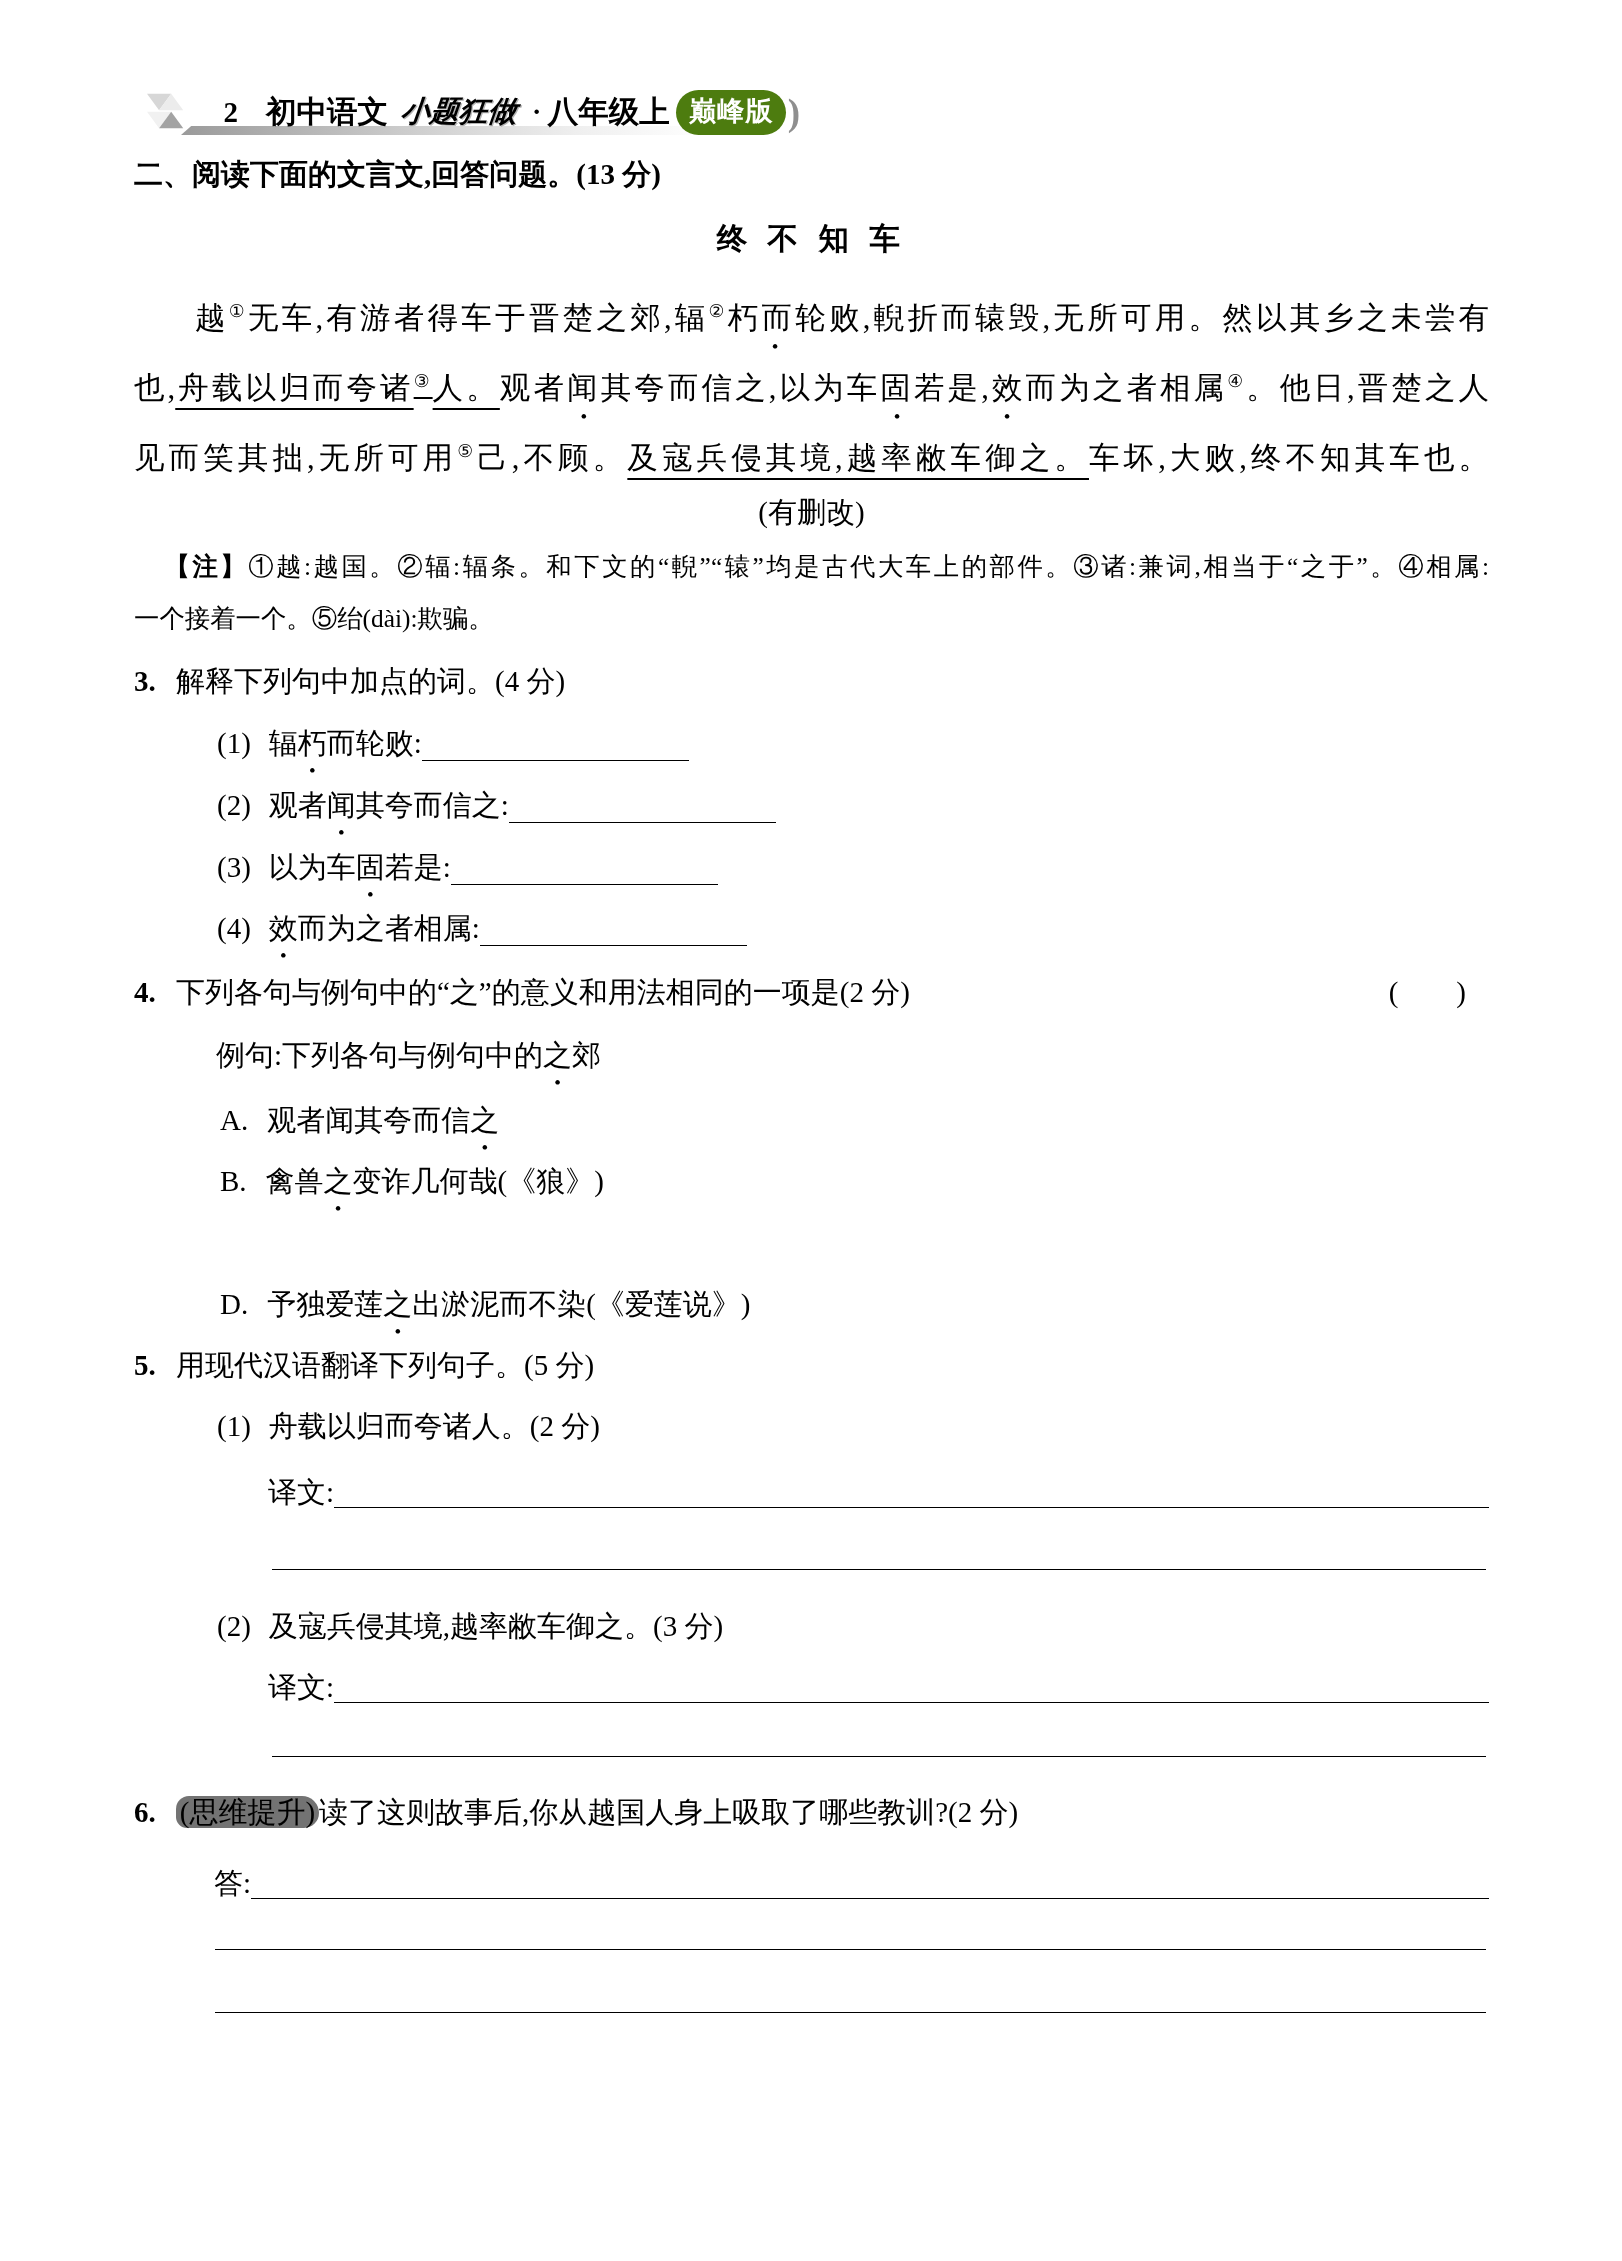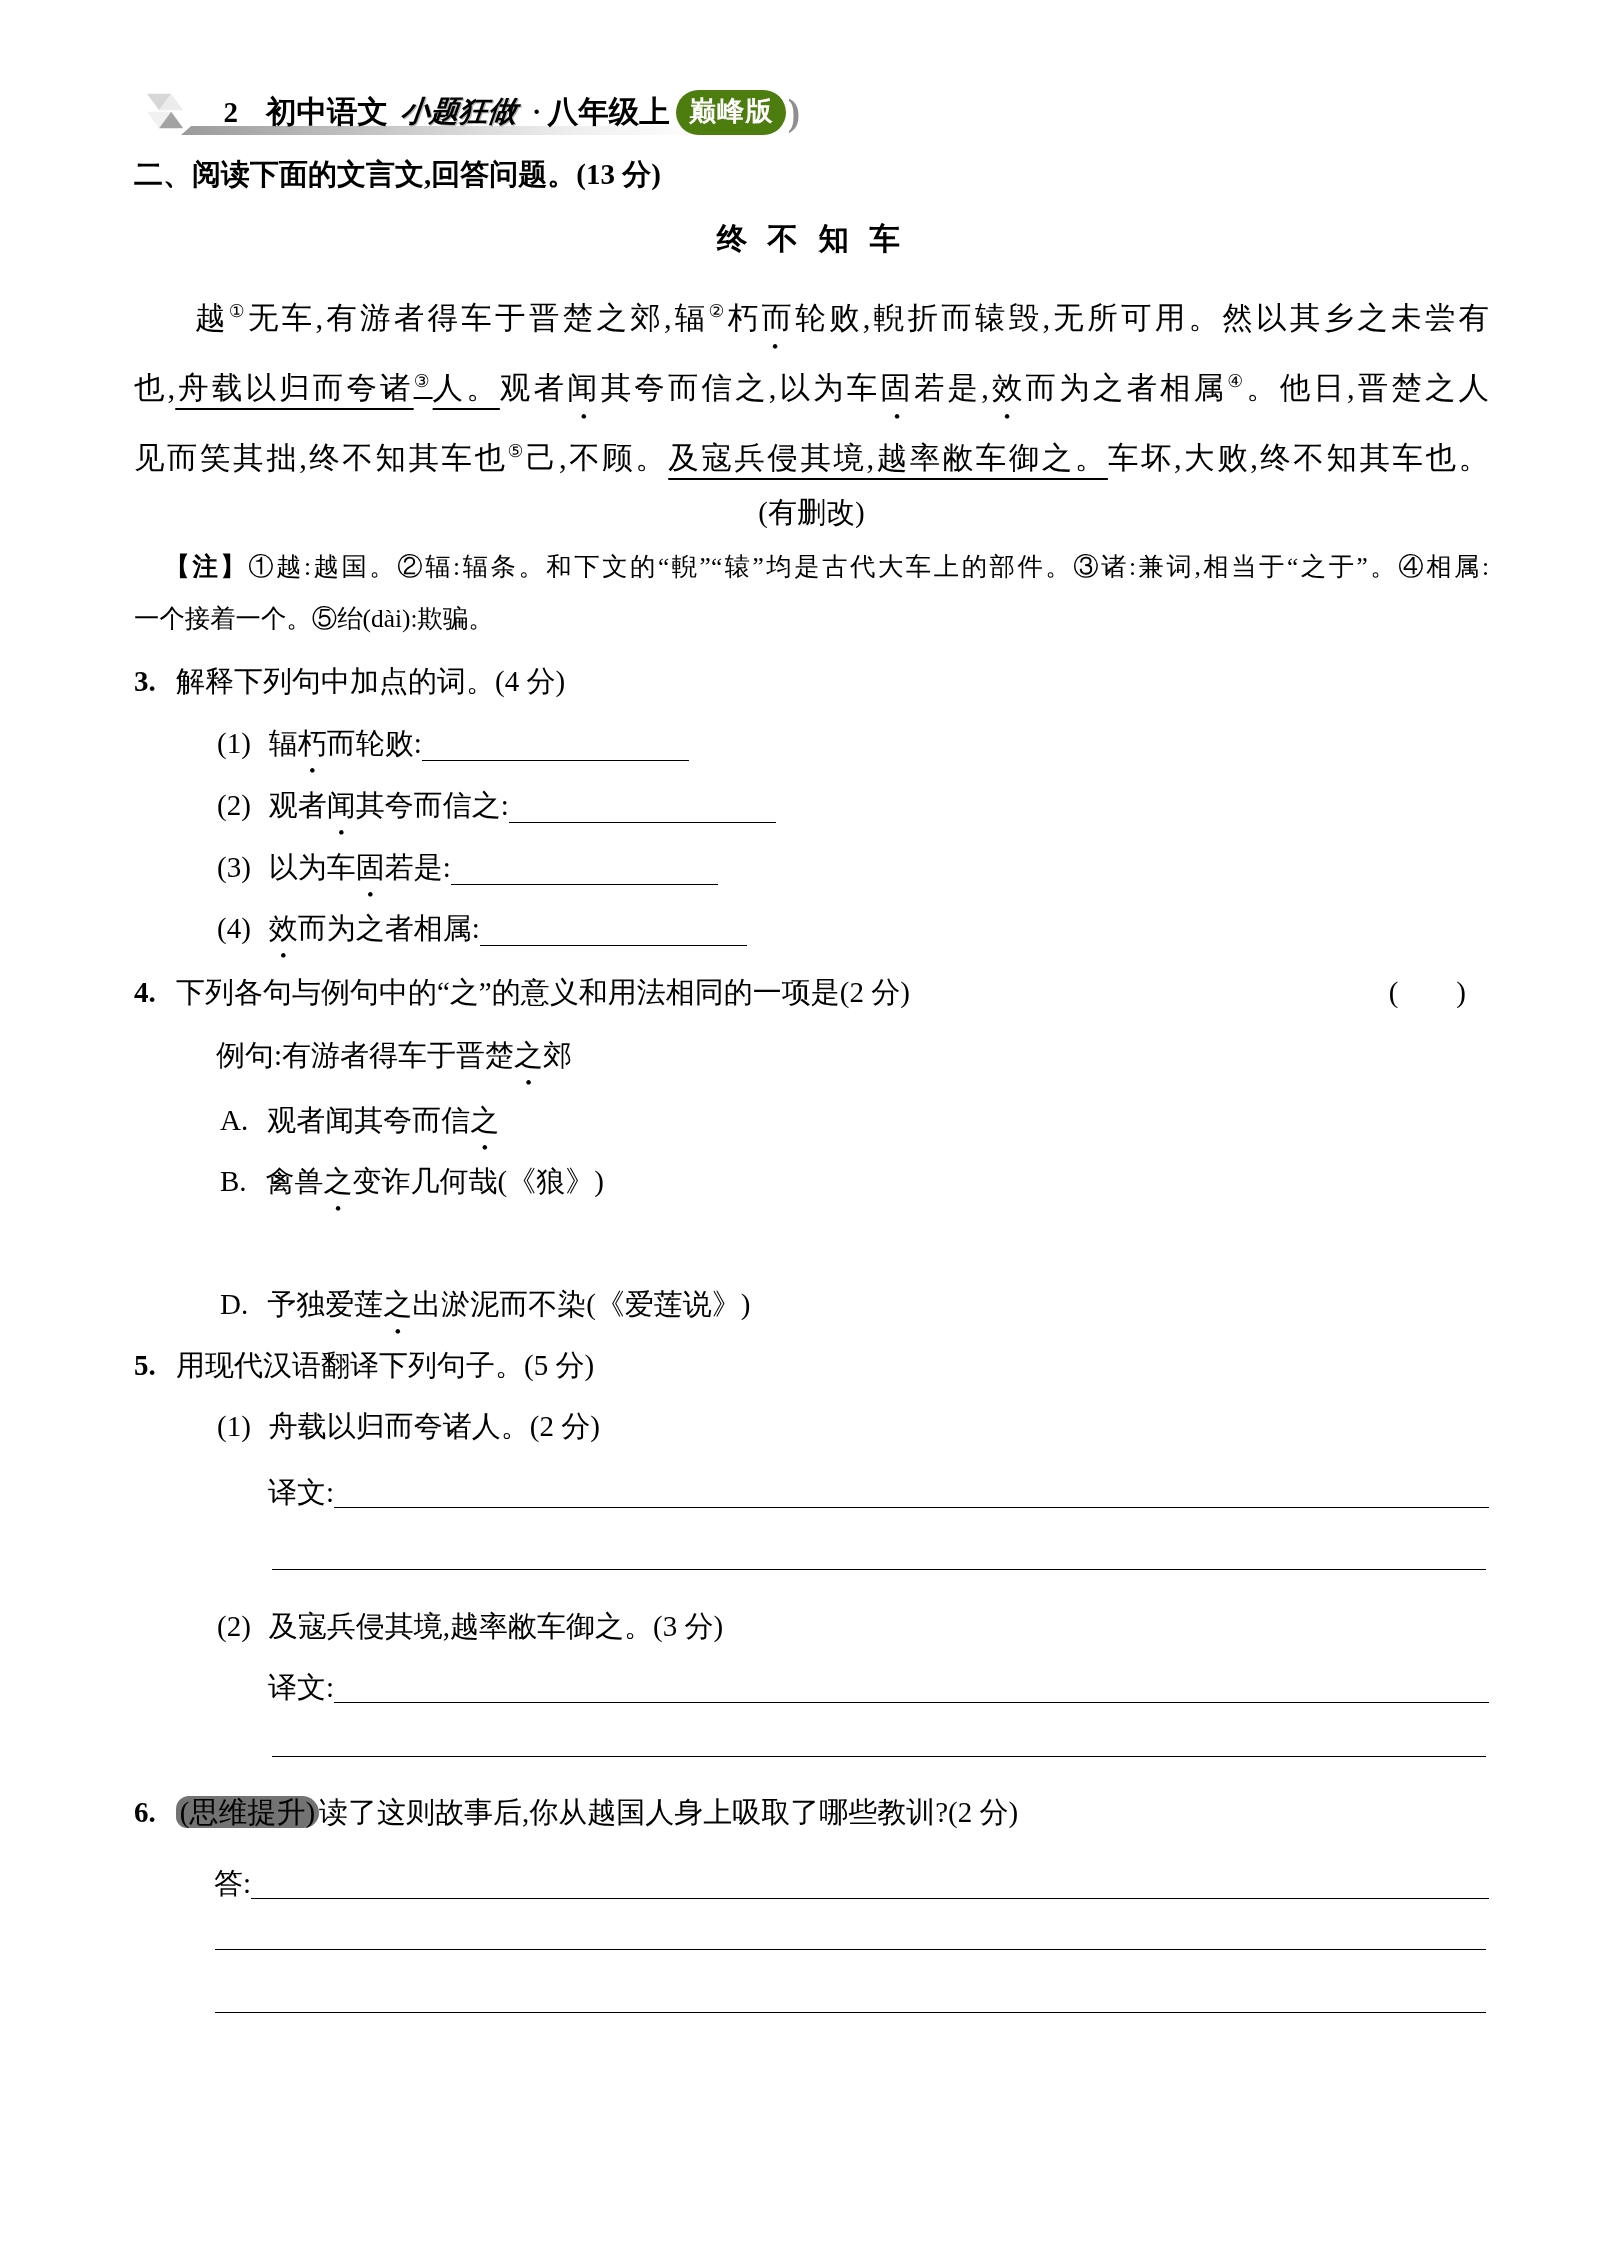--- a/index.html
+++ b/index.html
@@ -90,21 +90,21 @@
     </div>
   </div>
 
   <div class="row sec-head" style="top:156px;">二、阅读下面的文言文,回答问题。(13 分)</div>
 
   <div class="row p-title" style="top:221px;">终 不 知 车</div>
 
   <div class="row" style="top:293px;">
     <div class="p-line ind"><span>越</span><span class="sup">①</span><span>无车,有游者得车于晋楚之郊,辐</span><span class="sup">②</span><span class="dot">朽</span><span>而轮败,輗折而辕毁,无所可用。然以其乡之未尝有</span></div>
     <div class="p-line"><span>也,</span><span class="u">舟载以归而夸诸</span><span class="sup u">③</span><span class="u">人。</span><span>观者</span><span class="dot">闻</span><span>其夸而信之,以为车</span><span class="dot">固</span><span>若是,</span><span class="dot">效</span><span>而为之者相属</span><span class="sup">④</span><span>。他日,晋楚之人</span></div>
-    <div class="p-line"><span>见而笑其拙,终不知其车也</span><span class="sup">⑤</span><span>己,不顾。</span><span class="u">及寇兵侵其境,越率敝车御之。</span><span>车坏,大败,终不知其车也。</span></div>
+    <div class="p-line"><span>见而笑其拙,无所可用</span><span class="sup">⑤</span><span>己,不顾。</span><span class="u">及寇兵侵其境,越率敝车御之。</span><span>车坏,大败,终不知其车也。</span></div>
   </div>
 
   <div class="row src" style="top:494px;">(有删改)</div>
 
   <div class="row note" style="top:550px;">
     <div class="note-l1"><span class="b">【注】</span><span>①越:越国。②辐:辐条。和下文的“輗”“辕”均是古代大车上的部件。③诸:兼词,相当于“之于”。④相属:</span></div>
     <div class="note-l2"><span>一个接着一个。⑤绐(dài):欺骗。</span></div>
   </div>
 
   <div class="row" style="top:663px;">
@@ -121,21 +121,21 @@
   </div>
   <div class="row sub" style="top:910px;">
     <span class="sub-label">(4)</span><span><span class="dot">效</span><span>而为之者相属:</span></span><span class="blank"></span>
   </div>
 
   <div class="row q4row" style="top:974px;">
     <span class="q-num">4.</span>
       <span class="qtxt">下列各句与例句中的“之”的意义和用法相同的一项是(2 分)</span>
       <span class="bracket">(　　)</span>
   </div>
-  <div class="row sub" style="top:1037px; padding-left:82px;"><span>例句:有游者得车于晋楚</span><span class="dot">之</span><span>郊</span></div>
+  <div class="row sub" style="top:1037px; padding-left:82px;"><span>例句:下列各句与例句中的</span><span class="dot">之</span><span>郊</span></div>
   <div class="row sub" style="top:1163px; padding-left:86px;">
     <span class="opt-label">B.</span><span><span>禽兽</span><span class="dot">之</span><span>变诈几何哉(《狼》)</span></span>
   </div>
   <div class="row sub" style="top:1102px; padding-left:86px;">
     <span class="opt-label">A.</span><span><span>观者闻其夸而信</span><span class="dot">之</span></span>
   </div>
   <div class="row sub" style="top:1286px; padding-left:86px;">
     <span class="opt-label">D.</span><span><span>予独爱莲</span><span class="dot">之</span><span>出淤泥而不染(《爱莲说》)</span></span>
   </div>
 

